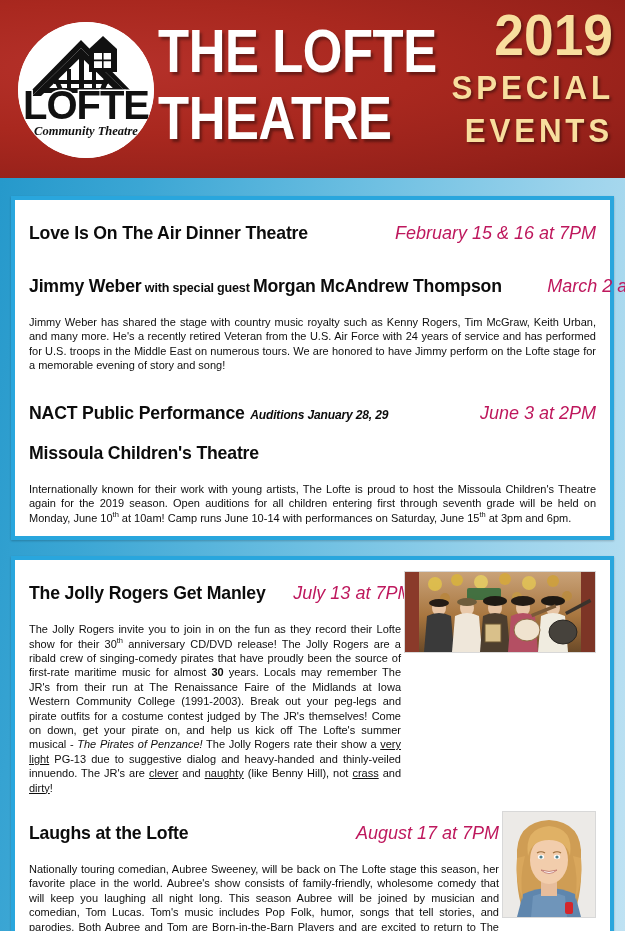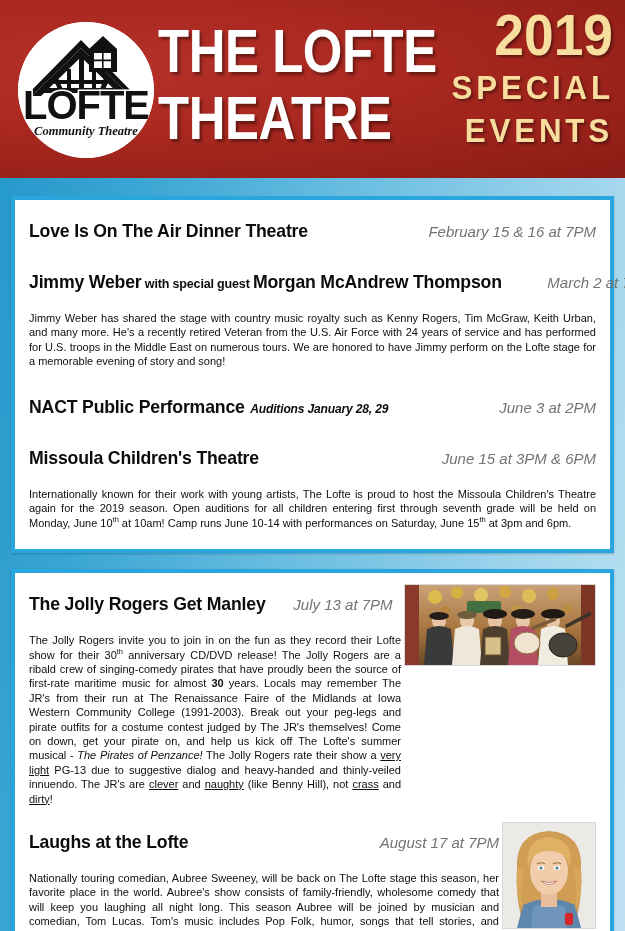--- a/index.html
+++ b/index.html
@@ -104,21 +104,21 @@
   .content {
     position: relative;
     padding: 18px 11px 0 11px;
     box-sizing: border-box;
   }
   .panel {
     border: 4px solid #29a6dd;
     background: #ffffff;
     box-sizing: border-box;
     margin-bottom: 16px;
-    padding: 9px 14px 18px 14px;
+    padding: 9px 14px 10px 14px;
     box-shadow: 0 1px 2px rgba(0,0,0,0.22);
   }
 
   .evt { position: relative; }
   .evt + .evt { margin-top: 11px; }
 
   .evt-head {
     display: flex;
     align-items: baseline;
     justify-content: space-between;
@@ -141,22 +141,22 @@
   .evt-title .sub-aud {
     font-size: 13px;
     font-style: italic;
     font-weight: bold;
     margin-left: 6px;
   }
   .evt-date {
     font-family: "Liberation Sans", sans-serif;
     font-style: italic;
     font-weight: normal;
-    font-size: 15px;
-    color: #737373;
+    font-size: 18px;
+    color: #be185d;
     white-space: nowrap;
     flex: 0 0 auto;
     margin-top: 14px;
   }
   .evt-body {
     font-family: "Liberation Sans", sans-serif;
     font-size: 11px;
     line-height: 1.31;
     color: #0e0e0e;
     text-align: justify;
@@ -264,21 +264,20 @@
     <div class="evt" style="margin-top:16px;text-align:center;">
       <div class="evt-head">
         <div class="evt-title"><span>NACT Public Performance</span><span class="sub-aud">Auditions January 28, 29</span></div>
         <div class="evt-date">June 3 at 2PM</div>
       </div>
     </div>
 
     <div class="evt" style="margin-top:18px;">
       <div class="evt-head">
         <div class="evt-title">Missoula Children's Theatre</div>
-        <div class="evt-date">June 15 at 3PM &amp; 6PM</div>
       </div>
       <div class="evt-body">Internationally known for their work with young artists, The Lofte is proud to host the Missoula Children's Theatre again for the 2019 season. Open auditions for all children entering first through seventh grade will be held on Monday, June 10<sup>th</sup> at 10am! Camp runs June 10-14 with performances on Saturday, June 15<sup>th</sup> at 3pm and 6pm.</div>
     </div>
 
   </div>
 
   <div class="panel">
 
     <div class="evt">
       <div class="with-photo">

